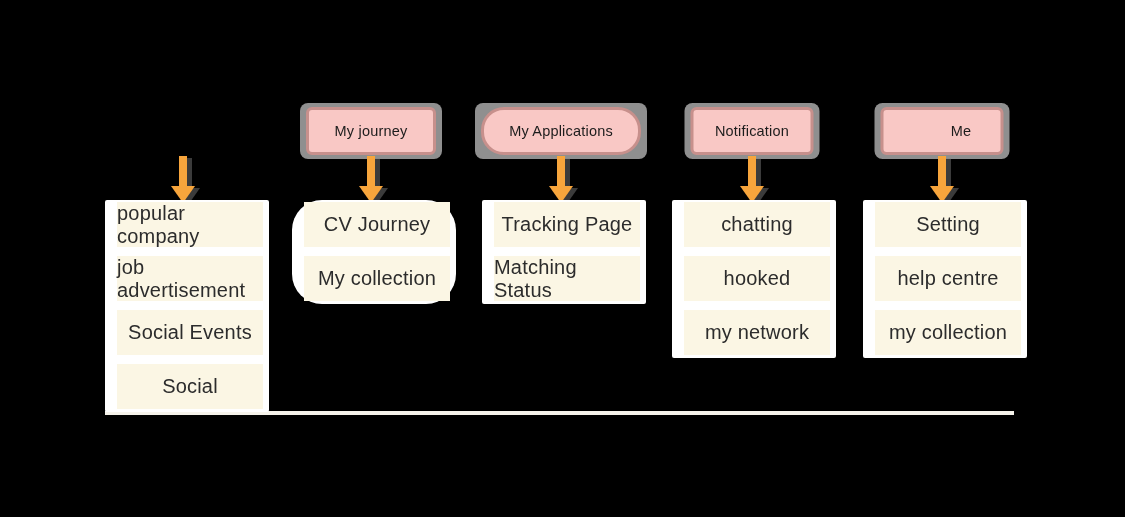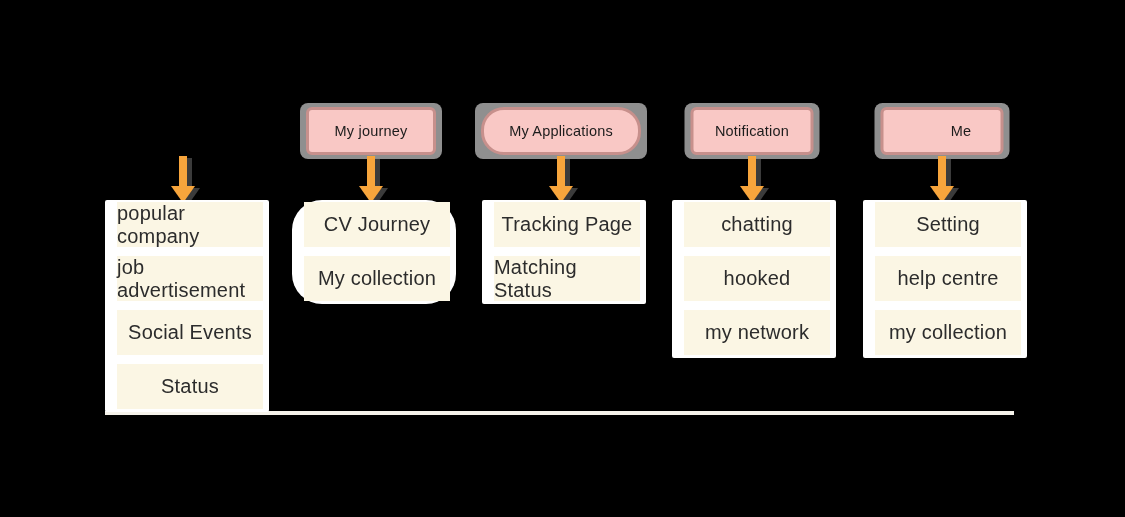--- a/index.html
+++ b/index.html
@@ -54,21 +54,21 @@
   <div class="bottombar"></div>
 
   <svg class="arrow a1" width="30" height="48" viewBox="0 0 30 48">
     <path d="M15 0 V33" stroke="#F7A53C" stroke-width="8" fill="none"></path>
     <path d="M3 30 L27 30 L15 47 Z" fill="#F7A53C"></path>
   </svg>
   <div class="list c1l">
     <div class="item">popular company</div>
     <div class="item">job advertisement</div>
     <div class="item">Social Events</div>
-    <div class="item">Status</div>
+    <div class="item">Social</div>
   </div>
 
   <div class="hdrwrap c2h">
     <div class="hdr">My journey</div>
   </div>
   <svg class="arrow a2" width="30" height="48" viewBox="0 0 30 48">
     <path d="M15 0 V33" stroke="#F7A53C" stroke-width="8" fill="none"></path>
     <path d="M3 30 L27 30 L15 47 Z" fill="#F7A53C"></path>
   </svg>
   <div class="list c2l">

